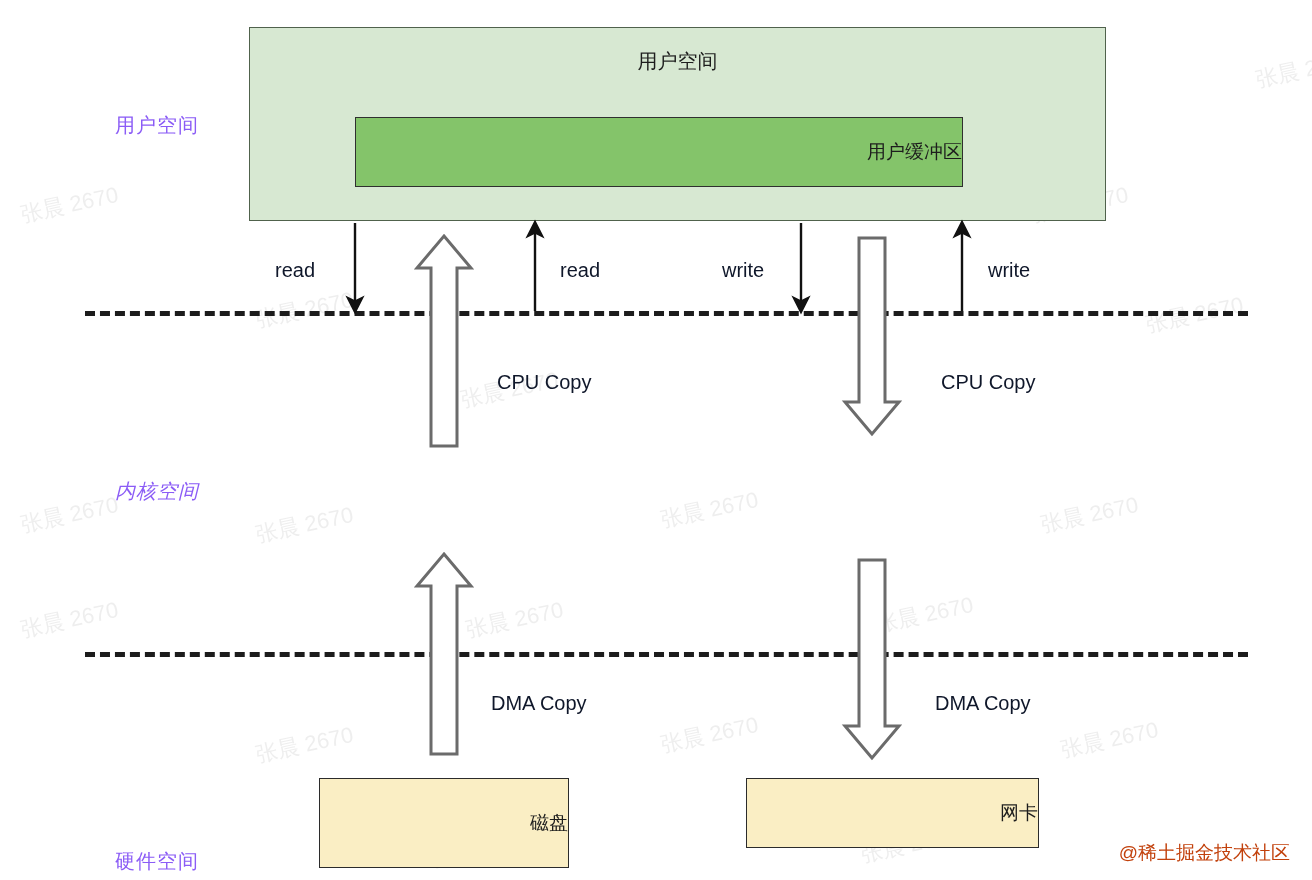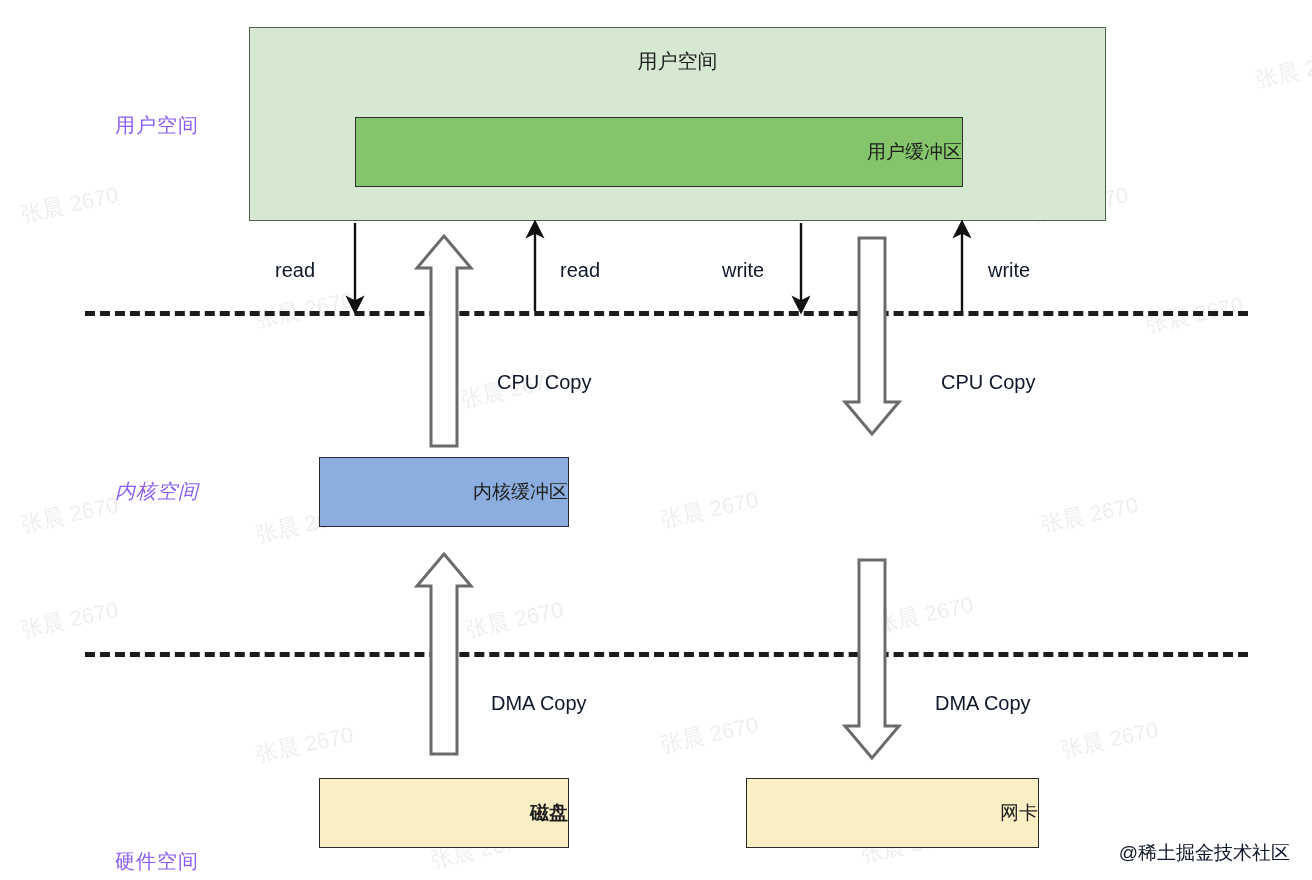--- a/index.html
+++ b/index.html
@@ -71,24 +71,24 @@
 
   #socket-buffer-box {
     left: 746px; top: 457px;
     width: 253px; height: 70px;
     background: #8caede;
     border: 1.6px solid #2b2b2b;
   }
 
   #disk-box {
     left: 319px; top: 778px;
-    width: 250px; height: 70px;
+    width: 250px; height: 90px;
     background: #faeec4;
     border: 1.6px solid #2b2b2b;
-    font-weight: bold;
+    font-weight: normal;
   }
 
   #nic-box {
     left: 746px; top: 778px;
     width: 293px; height: 70px;
     background: #faeec4;
     border: 1.6px solid #2b2b2b;
   }
 
   
@@ -133,21 +133,21 @@
     color: rgba(120,120,120,0.13);
     white-space: nowrap;
     transform: rotate(-12deg);
     user-select: none;
   }
   #wm-brand {
     position: absolute;
     right: 22px;
     bottom: 14px;
     font-size: 19px;
-    color: #0f172a;
+    color: #c2410c;
     white-space: nowrap;
   }
 </style>
 </head>
 <body>
 
 <div id="stage">
 
   <div class="wm" style="left:260px;  top:55px;">张晨 2670</div>
   <div class="wm" style="left:1255px; top:55px;">张晨 2670</div>
@@ -177,23 +177,20 @@
   <div class="box" id="user-process-box">
     <span id="user-process-title">用户空间</span>
   </div>
   <div class="box" id="user-buffer-box">
     <span>用户缓冲区</span>
   </div>
 
   <div class="boundary" id="boundary-user-kernel"></div>
   <div class="boundary" id="boundary-kernel-hw"></div>
 
-  <div class="box" id="kernel-buffer-box">
-    <span>内核缓冲区</span>
-  </div>
 
   <div class="box" id="disk-box">
     <span>磁盘</span>
   </div>
   <div class="box" id="nic-box">
     <span>网卡</span>
   </div>
 
   <svg class="vec" viewBox="0 0 1312 880">
     <defs>

